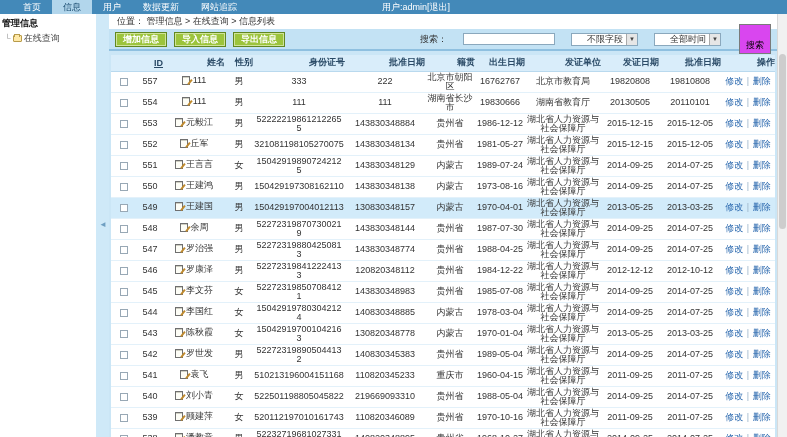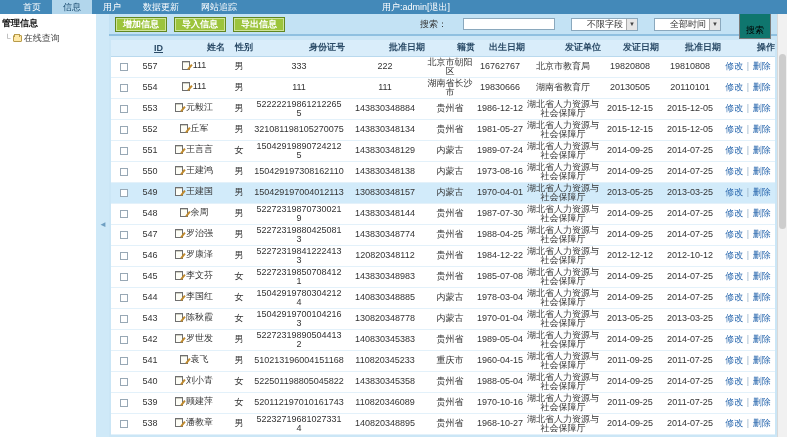--- a/index.html
+++ b/index.html
@@ -27,21 +27,21 @@
 
   
   .main { position:absolute; top:14px; left:109px; right:10px; bottom:0; background:#cbe6f6; overflow:hidden; }
   .breadcrumb { height:15px; background:#fff; display:flex; align-items:center; padding-left:8px; color:#333; }
   .toolbar { height:22px; background:#c3e2f4; border-bottom:2px solid #8fc0e0; display:flex; align-items:center; padding:0 6px; }
   .btn-green { background:#9cc43c; border:1px solid #61871f; box-shadow:inset 0 0 0 1px #cfe39a; color:#fff; font-weight:bold; font-size:9px; padding:1px 7px; margin-right:7px; cursor:pointer; line-height:11px; }
   .search-area { margin-left:auto; display:flex; align-items:center; gap:16px; color:#333; }
   .search-input { width:92px; height:12px; border:1px solid #8aa8bd; background:#fff; font-size:9px; padding:0 2px; }
   .select-box { border:1px solid #8aa8bd; background:#fff; height:13px; display:flex; align-items:center; padding-left:15px; gap:3px; cursor:pointer; }
   .select-arrow { width:11px; height:11px; background:#e6e6e6; border-left:1px solid #aaa; display:flex; align-items:center; justify-content:center; font-size:6px; color:#444; }
-  .search-btn { border:1px solid #7a7a7a; background:#0f766e; font-size:9px; height:14px; padding:14px 6px; cursor:pointer; margin-left:2px; }
+  .search-btn { border:1px solid #7a7a7a; background:#d946ef; font-size:9px; height:14px; padding:14px 6px; cursor:pointer; margin-left:2px; }
 
   
   .table-wrap { margin:4px 2px 0 2px; background:#fff; }
   table { border-collapse:collapse; width:100%; table-layout:fixed; font-size:9px; }
   thead tr { background:#d9edfa; height:16px; color:#2a4a66; border-bottom:1px solid #b9d9ee; }
   th { font-weight:bold; text-align:right; overflow:hidden; white-space:nowrap; }
   th.id-col { text-decoration:underline; cursor:pointer; }
   tbody tr { height:19px; border-bottom:1px solid #e3f1fa; text-align:center; color:#333; background:#fff; }
   tbody tr.compact { height:16px; }
   tbody tr.highlight { background:#d2ebfa; }
@@ -82,20 +82,21 @@
     <span class="folder-icon"></span>
     <span>在线查询</span>
   </div>
 </div>
 
 <div class="divider-strip">
   <span class="collapse-arrow">◄</span>
 </div>
 
 <div class="main">
+  <div class="breadcrumb">位置： 管理信息 &gt; 在线查询 &gt; 信息列表</div>
 
   <div class="toolbar">
     <span style="display:flex;align-items:flex-start;">
         <button class="btn-green">增加信息</button>
         <button class="btn-green">导入信息</button>
         <button class="btn-green">导出信息</button>
       </span>
     <div class="search-area">
       <span>搜索：</span>
       <input class="search-input" placeholder="" style="">
@@ -401,21 +402,21 @@
           </tr>
           <tr>
             <td><span class="cb"></span></td>
             <td>540</td>
             <td><span class="name-cell-inner">
                 <span class="doc-icon"></span>
                 <span>刘小青</span>
               </span></td>
             <td>女</td>
             <td>522501198805045822</td>
-            <td>143830345358</td>
+            <td>219669093310</td>
             <td>贵州省</td>
             <td>1988-05-04</td>
             <td>湖北省人力资源与社会保障厅</td>
             <td>2014-09-25</td>
             <td>2014-07-25</td>
             <td class="links"><a>修改</a><span class="sep"> | </span><a>删除</a></td>
           </tr>
           <tr>
             <td><span class="cb"></span></td>
             <td>539</td>

